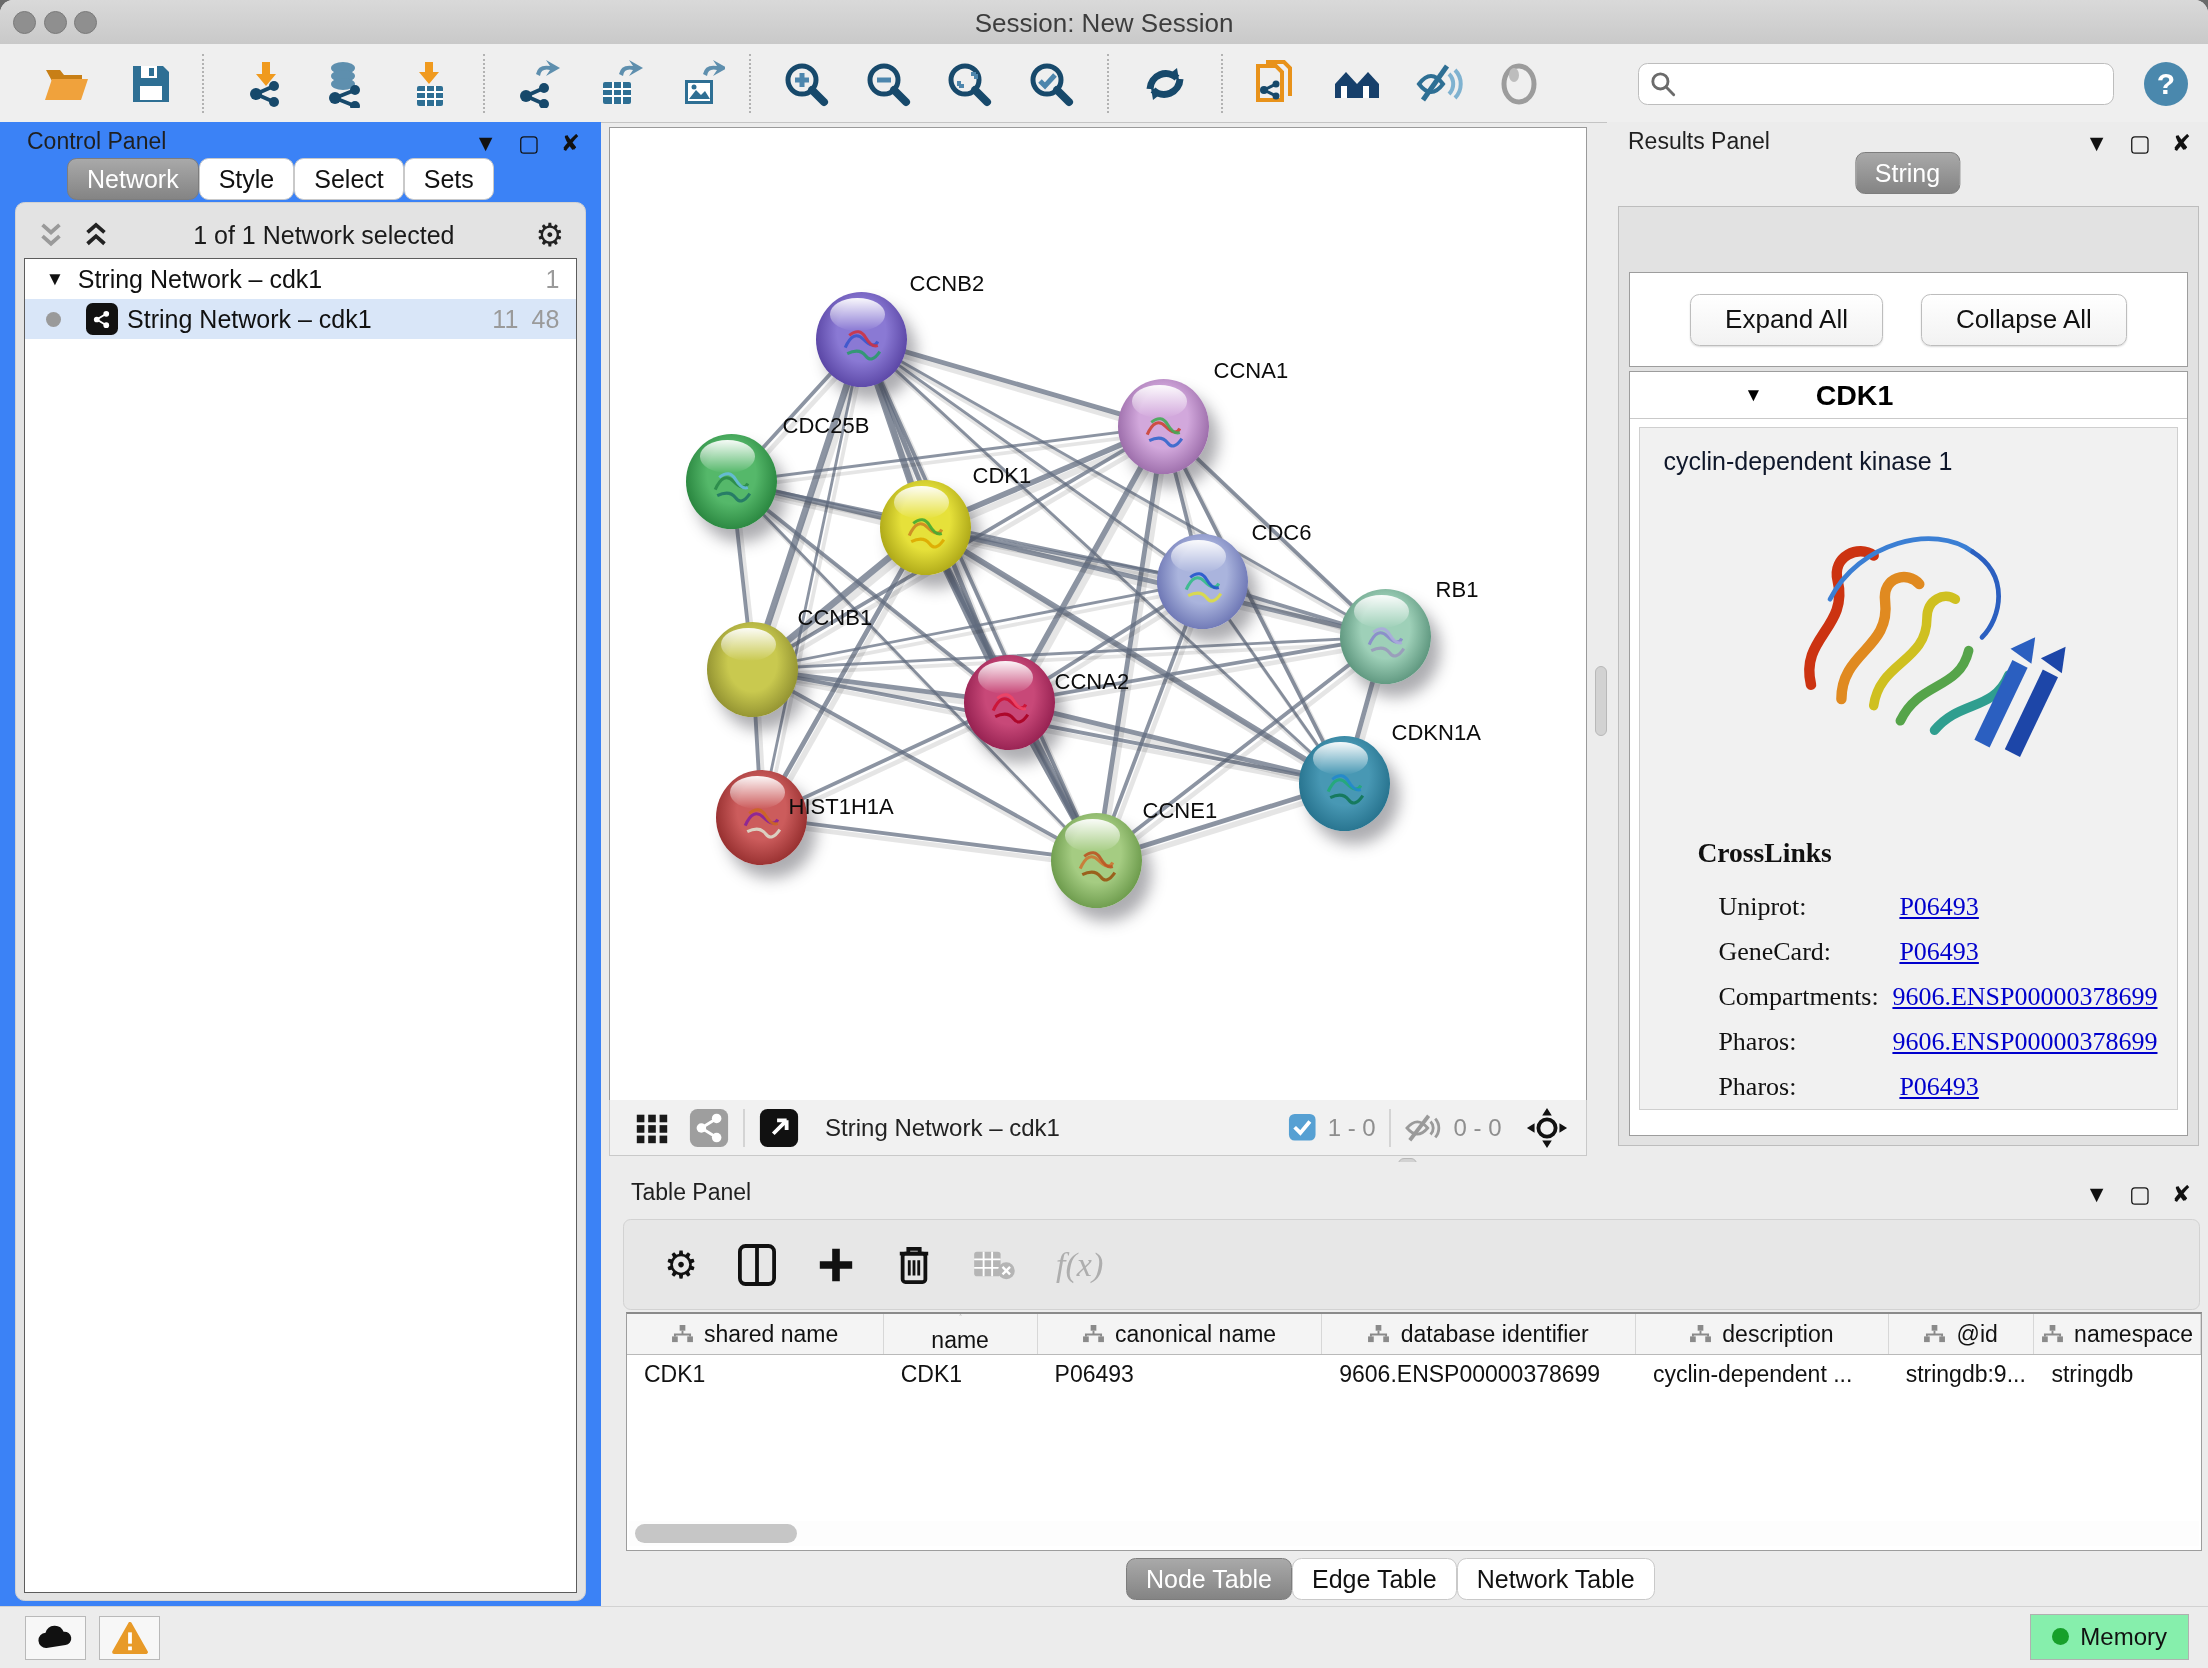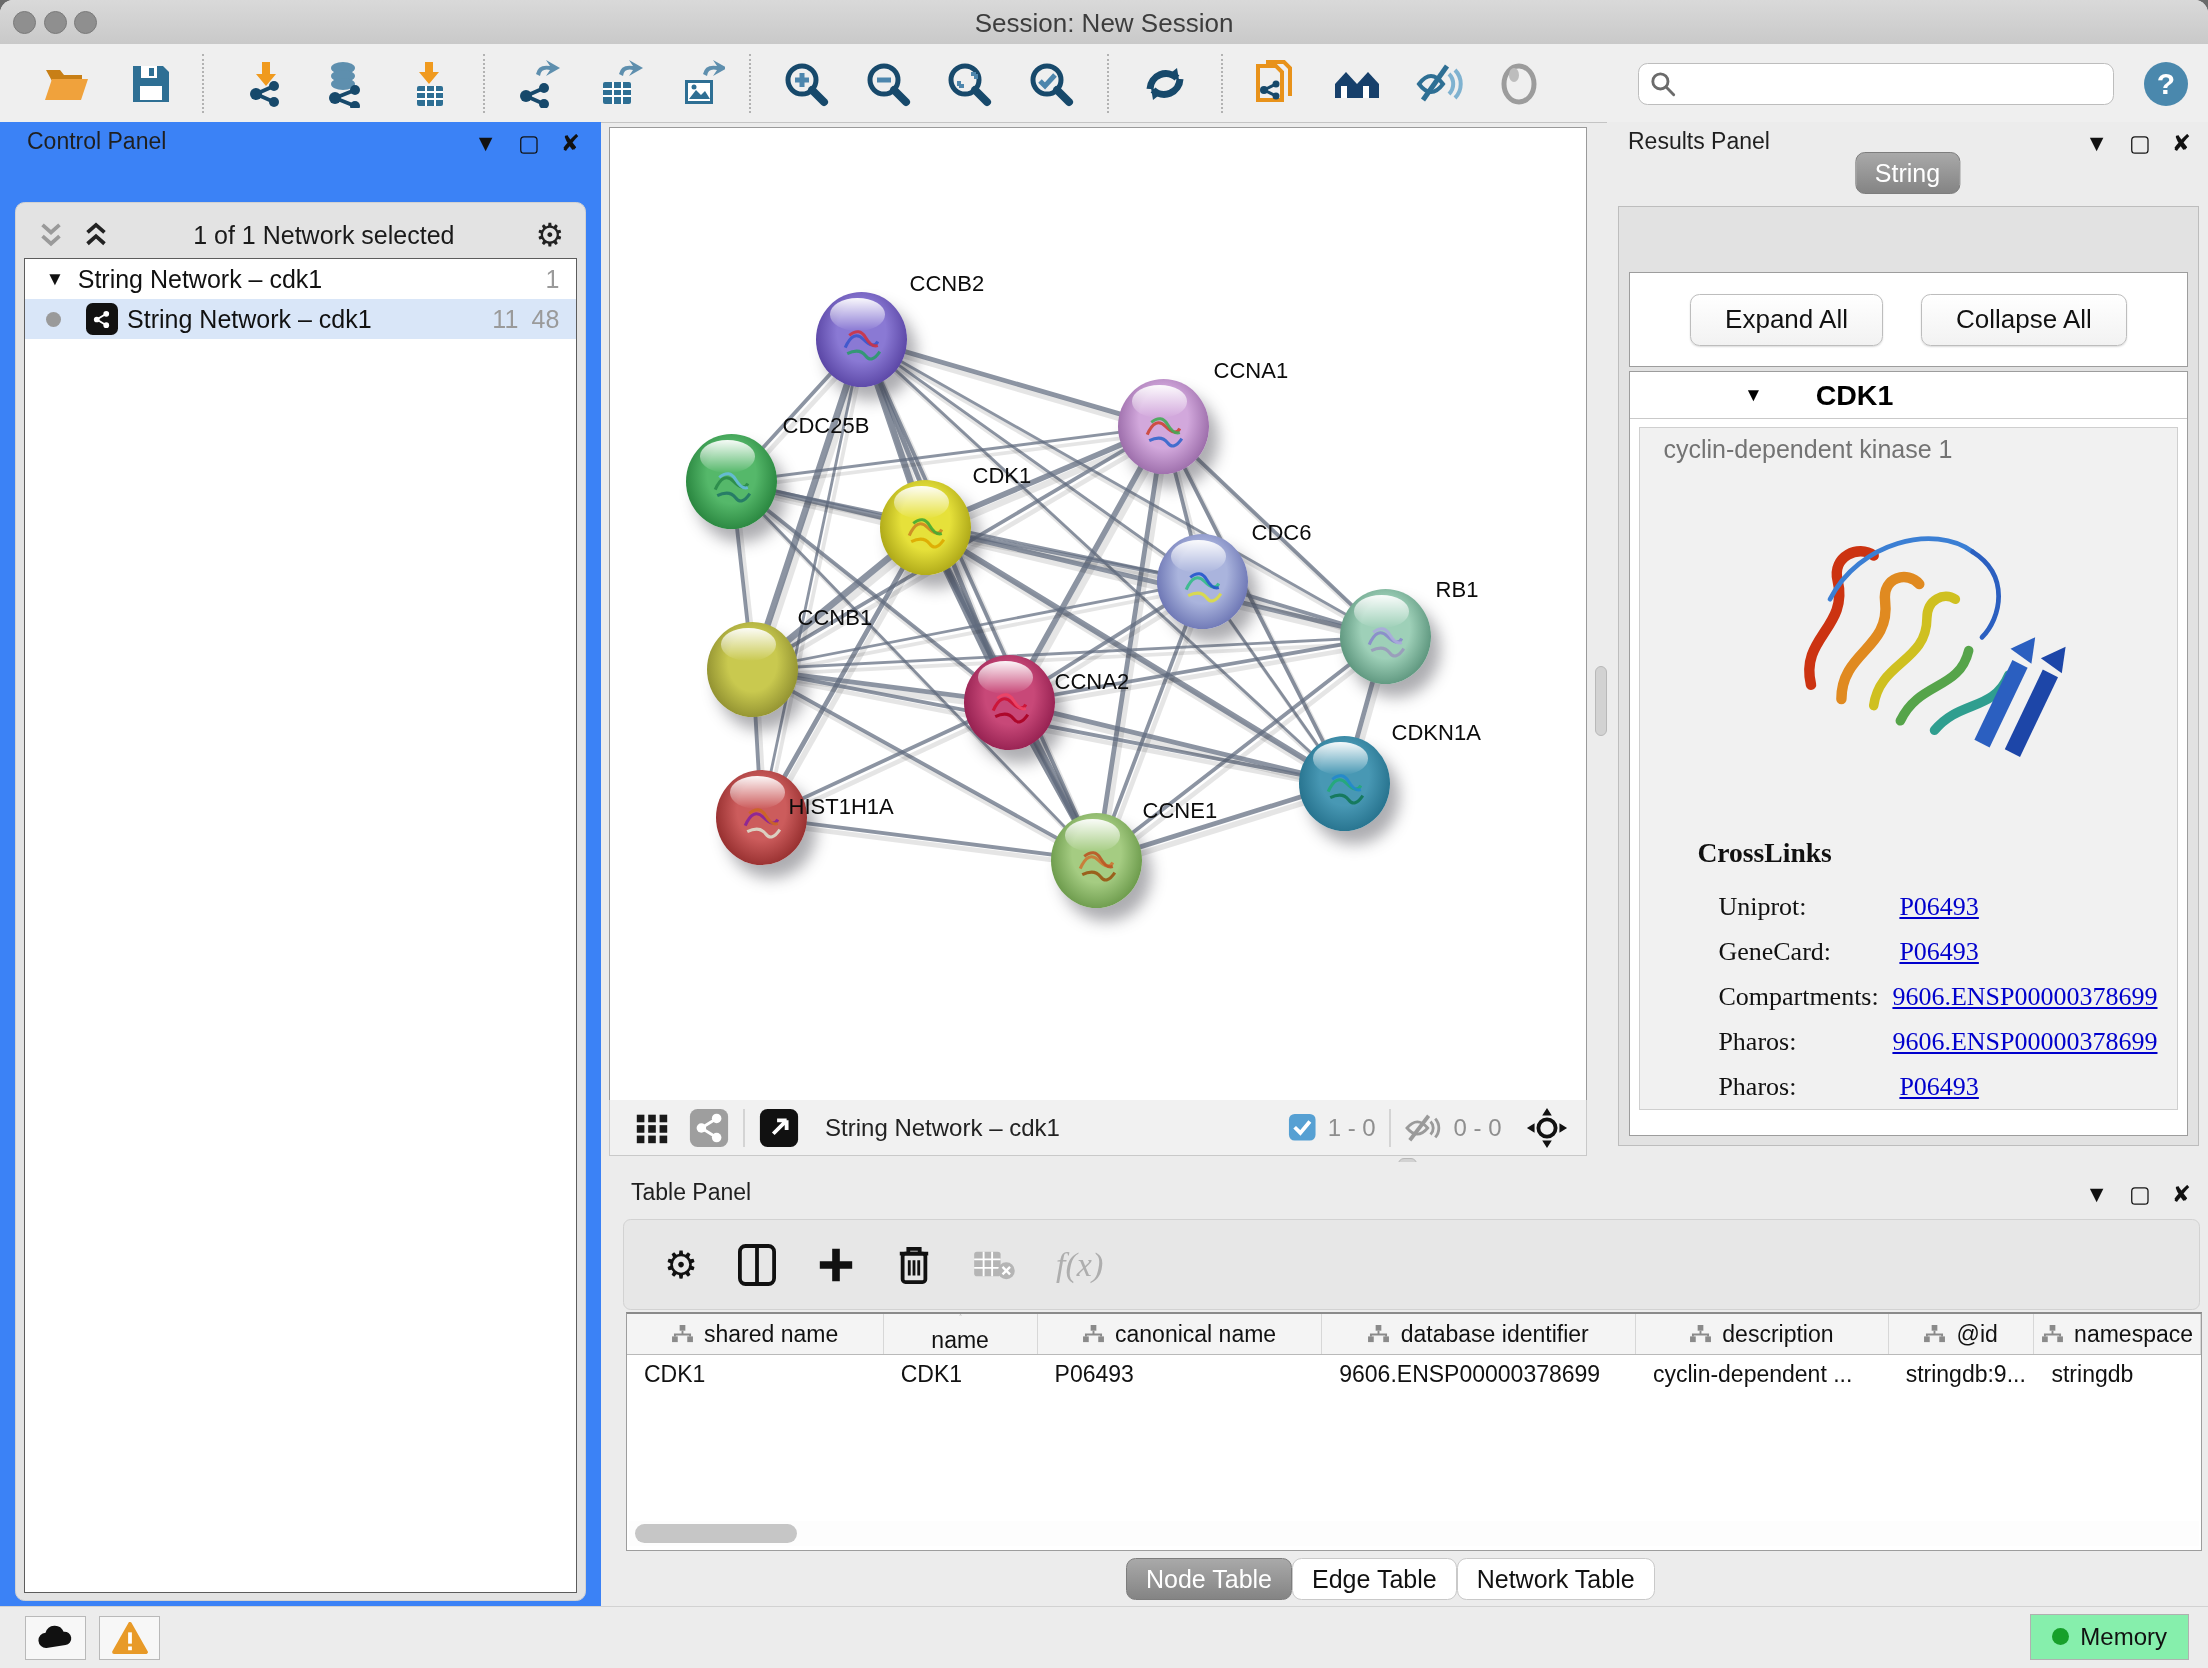--- a/index.html
+++ b/index.html
@@ -54,21 +54,21 @@
   
   .results-panel{position:absolute;left:1607px;top:122px;right:0;height:1041px;background:#ececec;}
   .rp-tab{position:absolute;left:50%;transform:translateX(-50%);top:30px;}
   .rp-outer{position:absolute;left:11.4px;top:84px;right:9.5px;bottom:17px;background:#e2e2e2;border:1px solid #bdbdbd;}
   .rp-box{background:#fff;border:1px solid #9d9d9d;margin-top:40px;}
   .rp-buttons{position:absolute;left:9.5px;right:9.5px;top:25px;height:93px;display:flex;align-items:center;justify-content:center;gap:38px;}
   .btn{background:linear-gradient(#ffffff,#f2f2f2);border:1px solid #bdbdbd;border-radius:9.5px;font-size:26px;padding:9.5px 34px;color:#111;box-shadow:0 1px 1.9px rgba(0,0,0,.15);}
   .rp-card{position:absolute;left:9.5px;right:9.5px;top:124px;bottom:9.5px;}
   .rp-entry-head{height:46px;border-bottom:1px solid #c9c9c9;display:flex;align-items:center;gap:53px;padding-left:114px;font-size:28.5px;font-weight:bold;}
   .rp-inner{position:absolute;left:9.5px;right:9.5px;top:55px;bottom:25px;background:#f1f1f1;border:1px solid #cfcfcf;}
-  .rp-desc{font-size:25px;color:#737373;padding:7px 0 0 23px;}
+  .rp-desc{font-size:25px;color:#0f172a;padding:19px 0 0 23px;}
   .serif{font-family:"Liberation Serif",serif;}
   .xl-title{font-size:27.6px;font-weight:bold;color:#111;}
   .xl-row{display:flex;font-size:26px;margin-top:15px;}
   .xl-label{width:181px;color:#111;}
   .xl-link{color:#0000cc;text-decoration:underline;}
 
   
   .table-panel{position:absolute;left:601px;top:1162px;right:0;height:445px;background:#ececec;}
   .tp-toolbar{position:absolute;left:22px;top:57px;right:7.6px;height:91px;background:#e7e7e7;border:1px solid #d2d2d2;border-radius:7.6px;display:flex;align-items:center;gap:40px;padding-left:40px;box-sizing:border-box;}
   .tp-table{position:absolute;left:25px;top:150px;right:5.7px;height:236px;background:#fff;border:1px solid #9d9d9d;border-top:2.9px solid #8a8a8a;overflow:hidden;}
@@ -249,20 +249,26 @@
         <text x="24" y="34" text-anchor="middle" font-size="30" font-weight="bold" fill="#fff" font-family="Liberation Sans,sans-serif">?</text>
       </svg>
   </div>
 
   <div class="control-panel">
     <div class="cp-head panel-title">Control Panel</div>
     <div class="cp-ctls">
       <span class="win-ctl">▼</span>
       <span class="win-ctl">▢</span>
       <span class="win-ctl">✘</span>
+    </div>
+    <div class="cp-tabs">
+      <div class="tab sel">Network</div>
+      <div class="tab">Style</div>
+      <div class="tab">Select</div>
+      <div class="tab">Sets</div>
     </div>
     <div class="cp-body">
       <div class="cp-listhead">
         <svg width="32" height="28.5" viewBox="0 0 34 30" style="margin-left:11.4px">
             <g fill="none" stroke="#9a9a9a" stroke-width="4">
               <path d="M8 4l9 8 9-8M8 16l9 8 9-8"></path>
             </g>
           </svg>
         <svg width="32" height="28.5" viewBox="0 0 34 30" style="margin-left:13.3px">
             <g fill="none" stroke="#222" stroke-width="4">

